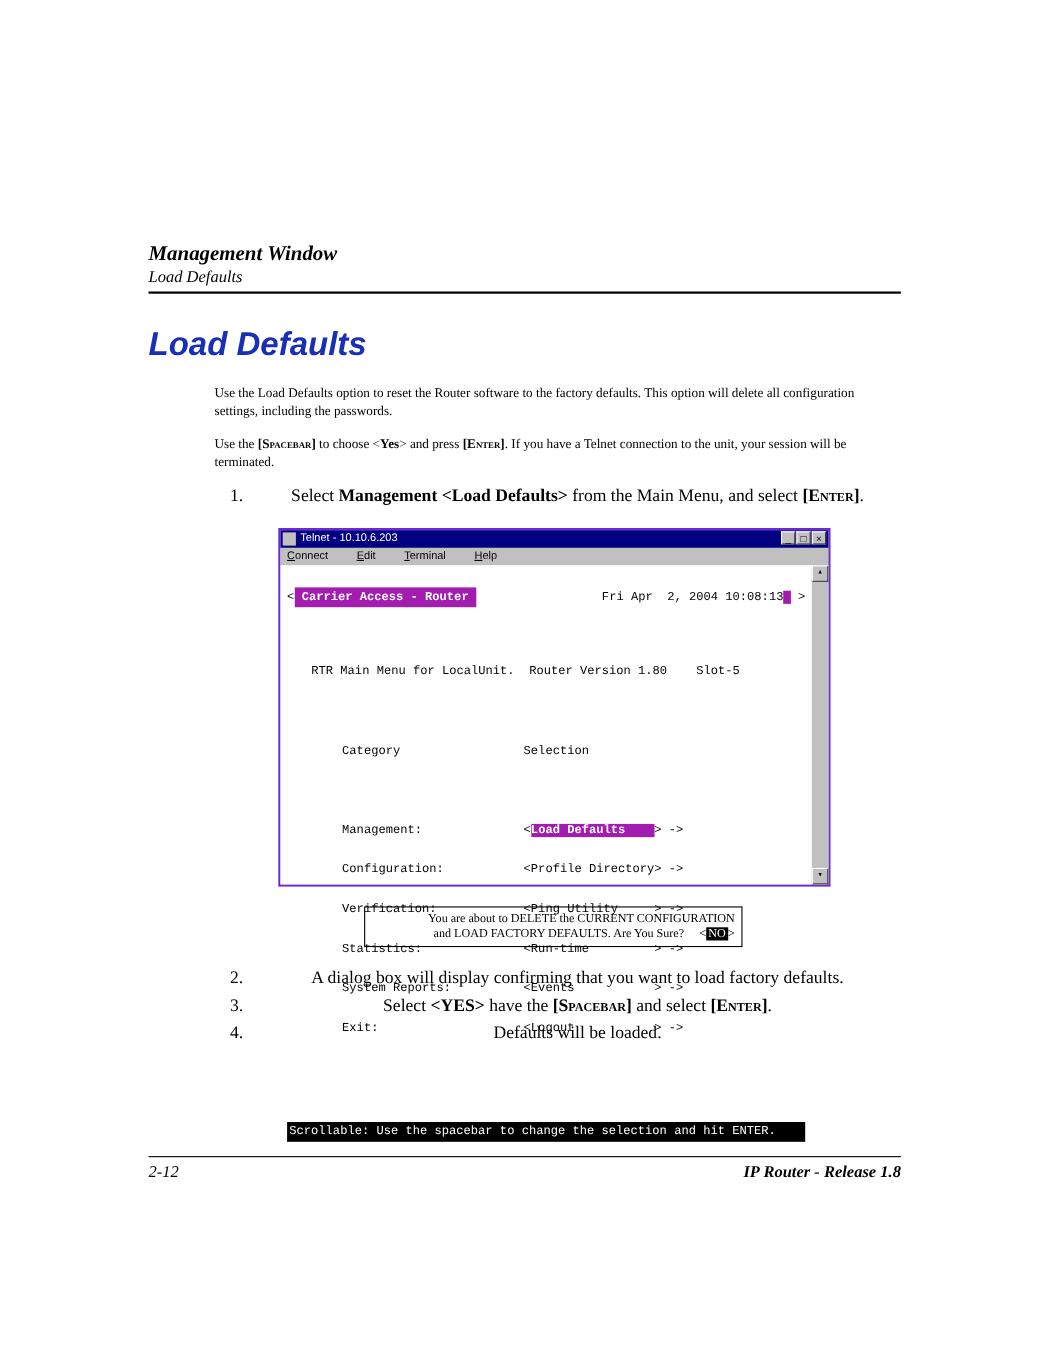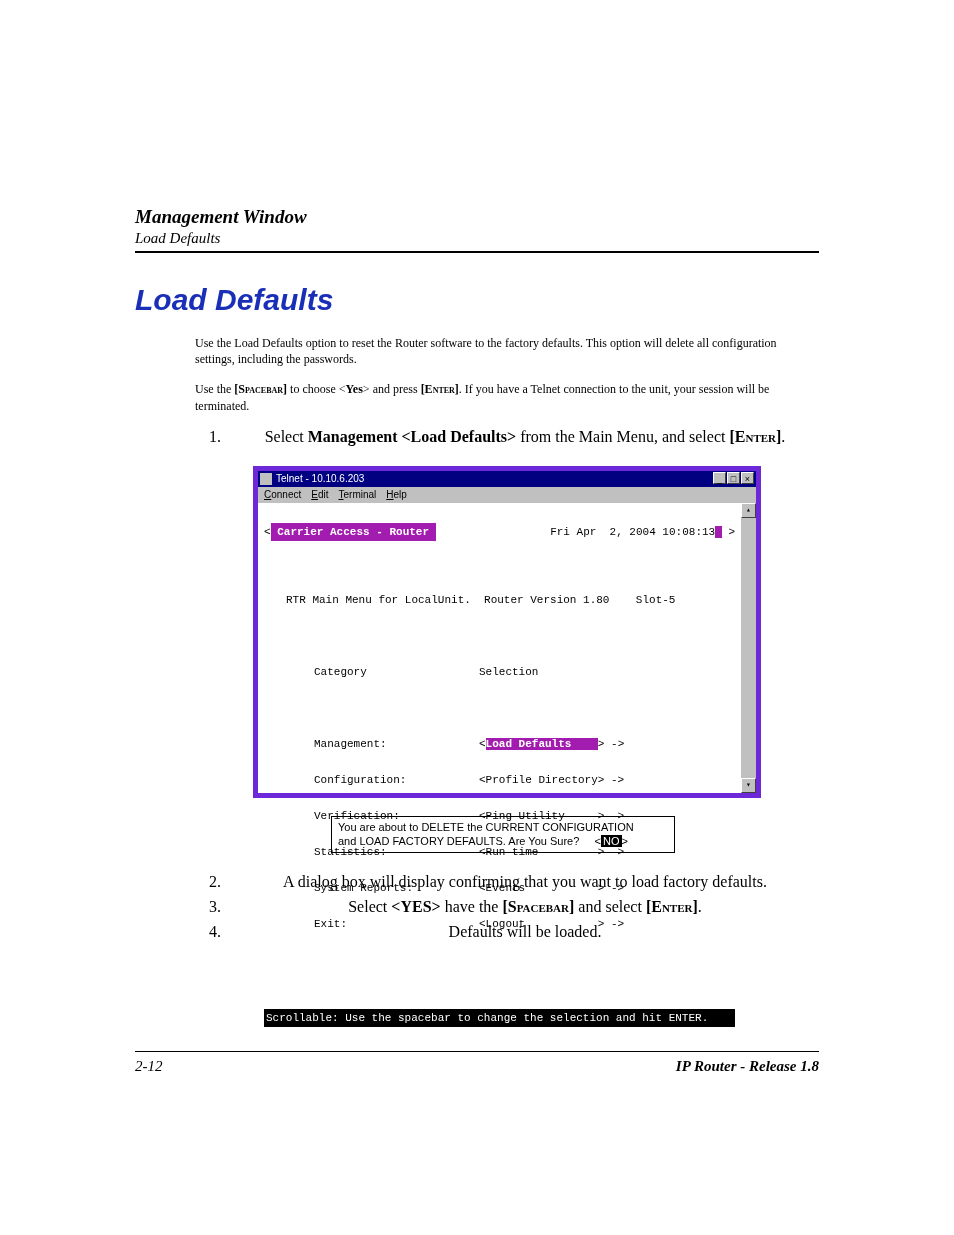--- a/index.html
+++ b/index.html
@@ -10,20 +10,21 @@
       color: #000;
       width: 954px;
       height: 1235px;
       position: relative;
     }
     .page {
       padding: 206px 135px 0 135px;
     }
     .header-section {
       margin-bottom: 4px;
+      margin-top: 14px;
     }
     .chapter-title {
       font-style: italic;
       font-weight: bold;
       font-size: 19px;
       margin: 0 0 2px 0;
     }
     .subheading {
       font-style: italic;
       font-size: 15px;
@@ -61,21 +62,21 @@
       text-align: center;
     }
     .telnet-wrap {
       margin-left: 118px;
       margin-top: 18px;
       margin-bottom: 20px;
       width: 500px;
     }
     .telnet-window {
       width: 498px;
-      border: 5px solid #6d28d9;
+      border: 2px solid #6d28d9;
       font-family: "Courier New", monospace;
       font-size: 11px;
     }
     .titlebar {
       background: #000080;
       color: #fff;
       height: 16px;
       display: flex;
       align-items: center;
       padding: 0 2px;
@@ -108,21 +109,21 @@
       border: 1px solid #fff;
       border-right-color: #404040;
       border-bottom-color: #404040;
       box-sizing: border-box;
     }
     .menubar {
       background: #c0c0c0;
       height: 16px;
       padding: 0 6px;
       display: flex;
-      gap: 10px;
+      gap: 26px;
       align-items: center;
       font-family: Tahoma, Arial, sans-serif;
       font-size: 10px;
       color: #000;
     }
     .menubar span u {
       text-decoration: underline;
     }
     .terminal {
       background: #fff;
@@ -169,24 +170,25 @@
     .col-sel { }
     .footer-line {
       background: #000;
       color: #fff;
       padding: 0 2px;
     }
     .dialog-box {
       margin: 18px auto 0 auto;
       width: 330px;
       border: 1px solid #000;
-      font-family: Liberation Sans, sans-serif;
+      font-family: Liberation Serif, serif;
       font-size: 11px;
       padding: 4px 6px;
       line-height: 1.25;
+      text-align: right;
     }
     .dialog-no {
       background: #000;
       color: #fff;
       padding: 0 2px;
     }
     .footer-section {
       position: absolute;
       bottom: 160px;
       left: 135px;

